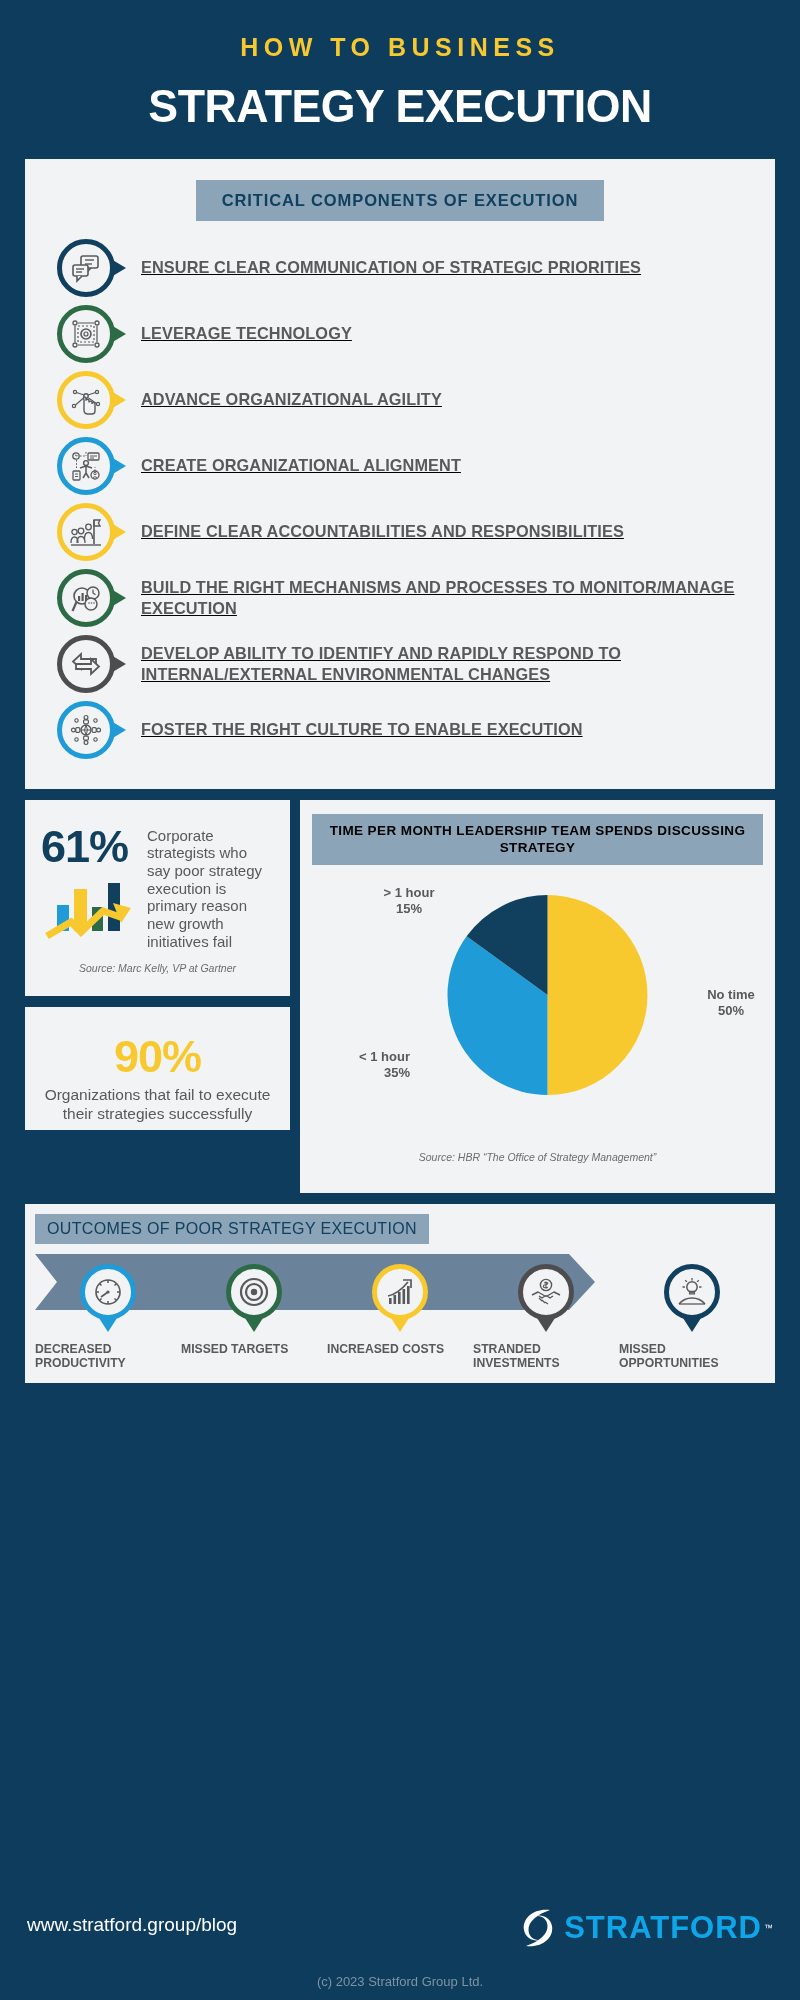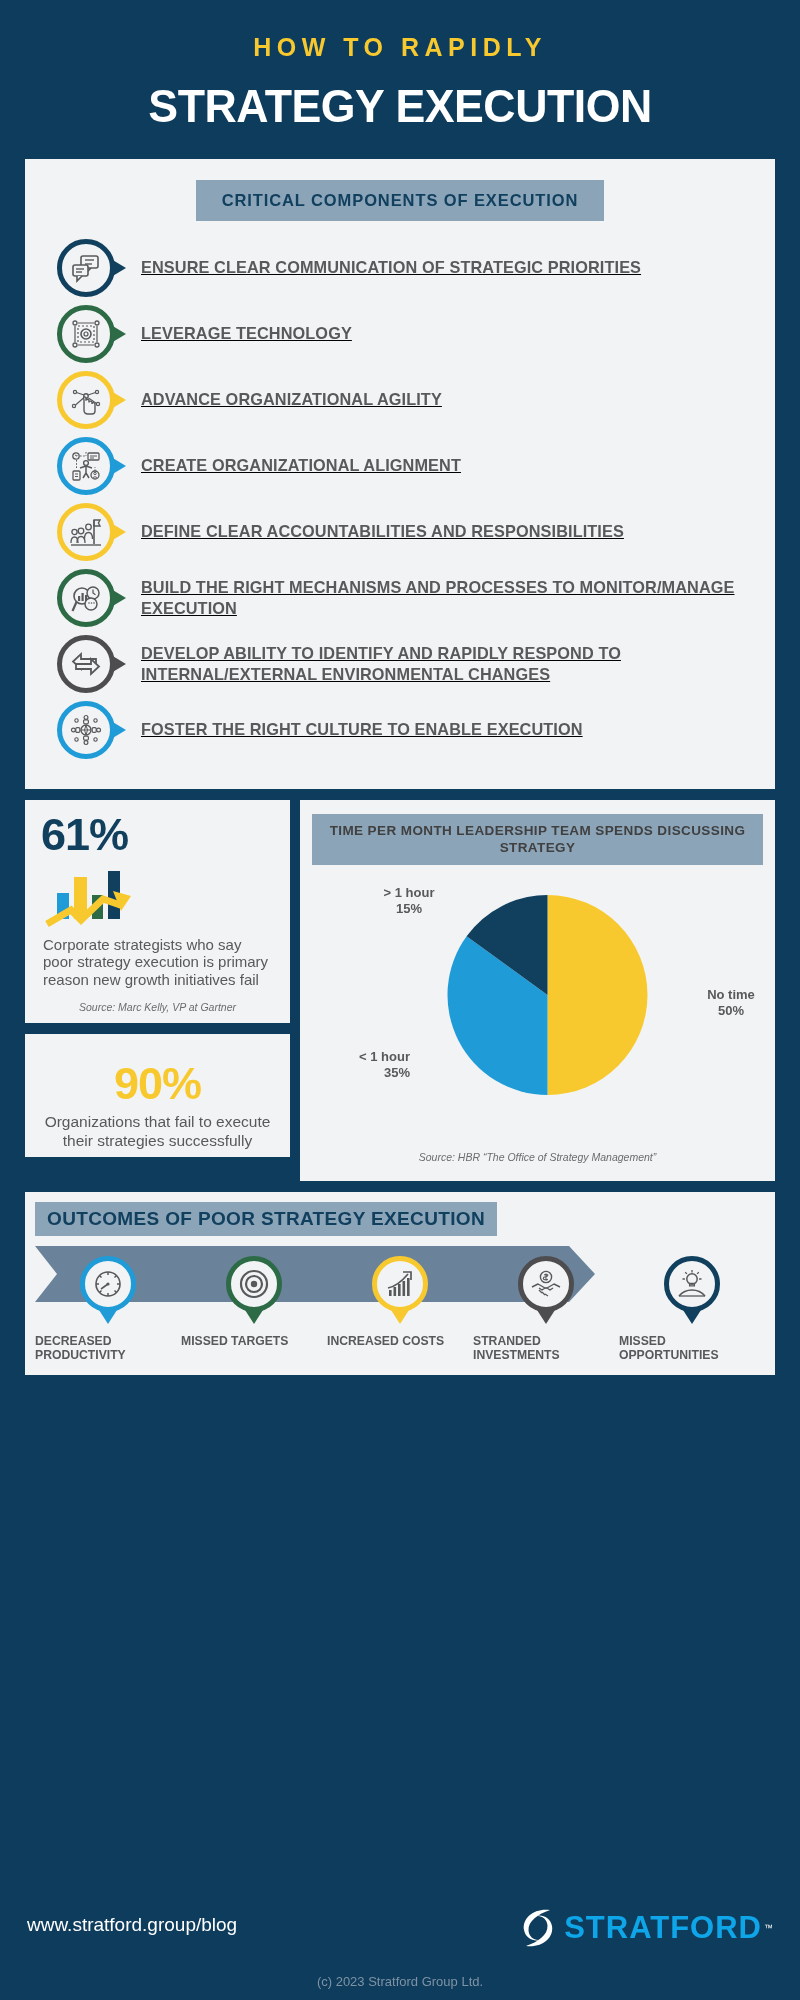--- a/index.html
+++ b/index.html
@@ -72,54 +72,54 @@
   }
 
   
   .stats {
     display:flex; gap:10px;
     margin:11px 25px 0 25px;
   }
   .stats-left { width:265px; display:flex; flex-direction:column; gap:11px; }
   .card { background:#f2f3f4; }
 
-  .card61 { padding:12px 16px 8px 16px; display:flex;flex-direction:column; }
+  .card61 { padding:24px 16px 8px 16px; display:flex; }
   .big61 {
     color:#11405f; font-size:45px; font-weight:800;
     letter-spacing:-1px; line-height:1;
   }
   .col61 { width:108px; }
   .txt61 {
     color:#58595b; font-size:15px; line-height:1.18;
     padding-left:2px; padding-top:3px;
   }
   .src {
     color:#6b6c6e; font-size:10.5px; font-style:italic;
-    text-align:center; padding:4px 8px 9px 8px; line-height:1.25;
+    text-align:center; padding:4px 8px 21px 8px; line-height:1.25;
   }
   .chartmark { margin-top:6px; }
 
   .card90 { padding:24px 14px 6px 14px; text-align:center; }
   .big90 { color:#f8c92e; font-size:45px; font-weight:800; letter-spacing:-1px; }
   .txt90 { color:#58595b; font-size:15.5px; line-height:1.22; margin-top:3px; }
 
   .stats-right { flex:1; background:#f2f3f4; padding:14px 12px 8px 12px; }
   .pietitle {
-    background:#8ba4b8; color:#404040;
+    background:#8ba4b8; color:#000000;
     font-size:13.5px; font-weight:700; letter-spacing:0.4px;
     text-align:center; padding:8px 6px; line-height:1.3;
   }
   .piewrap { position:relative; height:260px; margin-top:22px; }
   .pielbl { position:absolute; color:#58595b; font-size:13px; font-weight:700; line-height:1.25; text-align:center; }
 
   
   .outcomes { background:#f2f3f4; margin:11px 25px 0 25px; padding:10px 10px 12px 10px; }
   .ochip {
     background:#8ba4b8; color:#11405f;
-    font-size:19px; font-weight:700; letter-spacing:0.35px;
+    font-size:16px; font-weight:400; letter-spacing:0.35px;
     display:inline-block; padding:6px 12px;
   }
   .obandwrap { position:relative; margin-top:10px; height:56px; }
   .oband { position:absolute; left:0; right:0; top:0; height:56px; }
   .oitems { display:flex; margin-top:-46px; position:relative; }
   .oitem { flex:1; }
   .opin { position:relative; width:56px; height:56px; margin:0 auto; }
   .opin .oring {
     position:absolute; inset:0; border-radius:50%;
     border:5px solid #1f9bd7; background:#f2f3f4; box-sizing:border-box;
@@ -140,21 +140,21 @@
   .flogotxt { color:#0ea5e9; font-size:31px; font-weight:800; letter-spacing:1px; }
   .ftm { color:#ffffff; font-size:9px; vertical-align:super; margin-left:2px; }
   .fcopy { position:absolute; left:0; right:0; bottom:11px; text-align:center; color:#7e93a4; font-size:13px; }
 </style>
 </head>
 <body>
 
 <div class="page">
 
   <div class="header">
-    <div class="kicker">HOW TO RAPIDLY</div>
+    <div class="kicker">HOW TO BUSINESS</div>
     <div class="title">STRATEGY EXECUTION</div>
   </div>
 
   <div class="panel">
     <div class="chip-wrap">
       <span class="chip">CRITICAL COMPONENTS OF EXECUTION</span>
     </div>
     <div class="clist" id="clist">
         <div class="crow">
           <div class="bubble">

